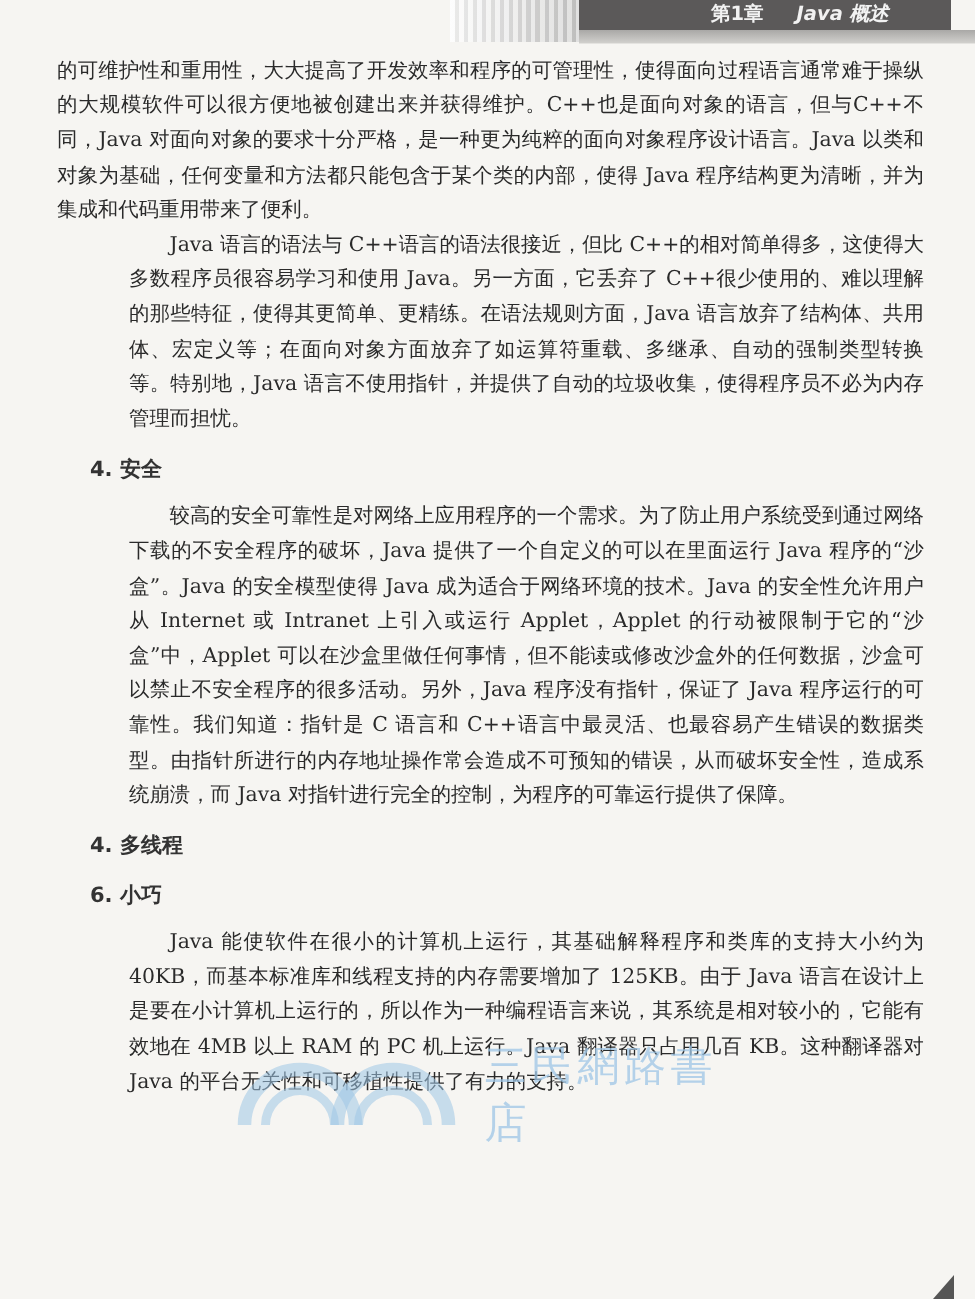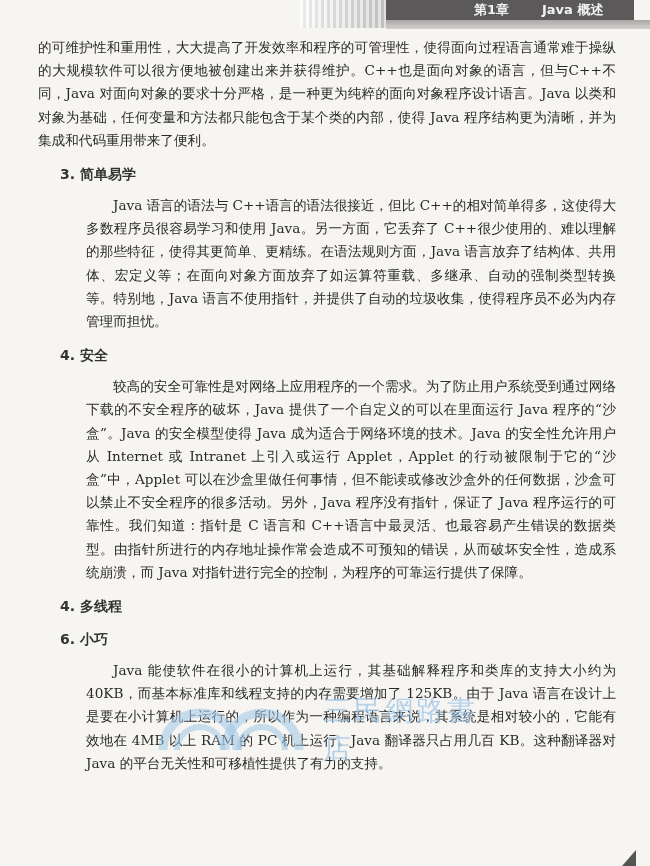--- a/index.html
+++ b/index.html
@@ -54,22 +54,23 @@
     padding-left: 0;
     box-sizing: border-box;
   }
   .chapter-bar .ch-num {
     position: absolute;
     left: 88px;
     top: 0;
   }
   .chapter-bar .ch-title {
     position: absolute;
-    left: 156px;
+    left: 145px;
     top: 0;
+    font-style: italic;
   }
   .sub-bar {
     position: absolute;
     top: 20px;
     left: 386px;
     width: 264px;
     height: 9px;
     background: linear-gradient(180deg, #a9a8a6, #d2d1ce);
   }
   .content {
@@ -140,21 +141,20 @@
   <div class="chapter-bar">
     <span class="ch-num">第1章</span>
     <span class="ch-title">Java 概述</span>
   </div>
   <div class="sub-bar"></div>
 </div>
 
 <div class="content">
   <p class="para">的可维护性和重用性，大大提高了开发效率和程序的可管理性，使得面向过程语言通常难于操纵的大规模软件可以很方便地被创建出来并获得维护。C++也是面向对象的语言，但与C++不同，Java 对面向对象的要求十分严格，是一种更为纯粹的面向对象程序设计语言。Java 以类和对象为基础，任何变量和方法都只能包含于某个类的内部，使得 Java 程序结构更为清晰，并为集成和代码重用带来了便利。</p>
 
-  <div class="heading">3. 简单易学</div>
   <p class="para indent">Java 语言的语法与 C++语言的语法很接近，但比 C++的相对简单得多，这使得大多数程序员很容易学习和使用 Java。另一方面，它丢弃了 C++很少使用的、难以理解的那些特征，使得其更简单、更精练。在语法规则方面，Java 语言放弃了结构体、共用体、宏定义等；在面向对象方面放弃了如运算符重载、多继承、自动的强制类型转换等。特别地，Java 语言不使用指针，并提供了自动的垃圾收集，使得程序员不必为内存管理而担忧。</p>
 
   <div class="heading">4. 安全</div>
   <p class="para indent">较高的安全可靠性是对网络上应用程序的一个需求。为了防止用户系统受到通过网络下载的不安全程序的破坏，Java 提供了一个自定义的可以在里面运行 Java 程序的“沙盒”。Java 的安全模型使得 Java 成为适合于网络环境的技术。Java 的安全性允许用户从 Internet 或 Intranet 上引入或运行 Applet，Applet 的行动被限制于它的“沙盒”中，Applet 可以在沙盒里做任何事情，但不能读或修改沙盒外的任何数据，沙盒可以禁止不安全程序的很多活动。另外，Java 程序没有指针，保证了 Java 程序运行的可靠性。我们知道：指针是 C 语言和 C++语言中最灵活、也最容易产生错误的数据类型。由指针所进行的内存地址操作常会造成不可预知的错误，从而破坏安全性，造成系统崩溃，而 Java 对指针进行完全的控制，为程序的可靠运行提供了保障。</p>
 
   <div class="heading">4. 多线程</div>
 
   <div class="heading">6. 小巧</div>
   <p class="para indent">Java 能使软件在很小的计算机上运行，其基础解释程序和类库的支持大小约为 40KB，而基本标准库和线程支持的内存需要增加了 125KB。由于 Java 语言在设计上是要在小计算机上运行的，所以作为一种编程语言来说，其系统是相对较小的，它能有效地在 4MB 以上 RAM 的 PC 机上运行。Java 翻译器只占用几百 KB。这种翻译器对 Java 的平台无关性和可移植性提供了有力的支持。</p>
 </div>

